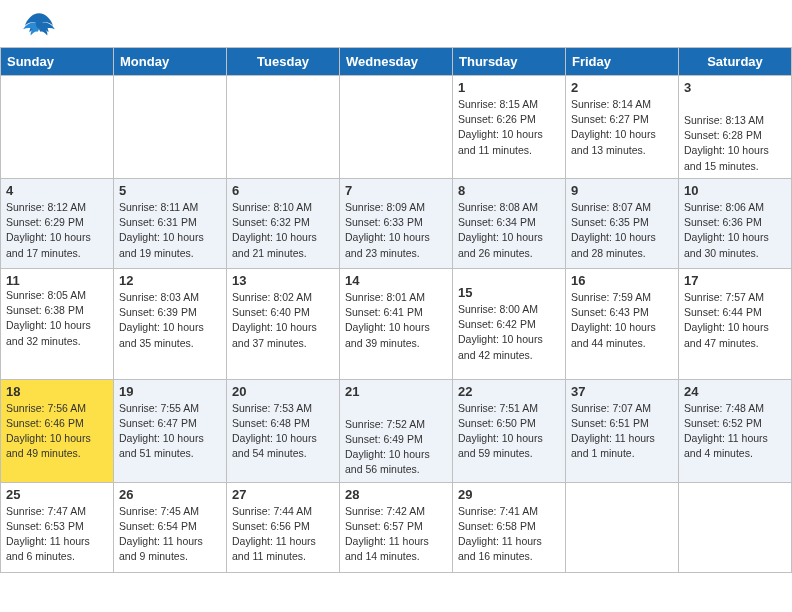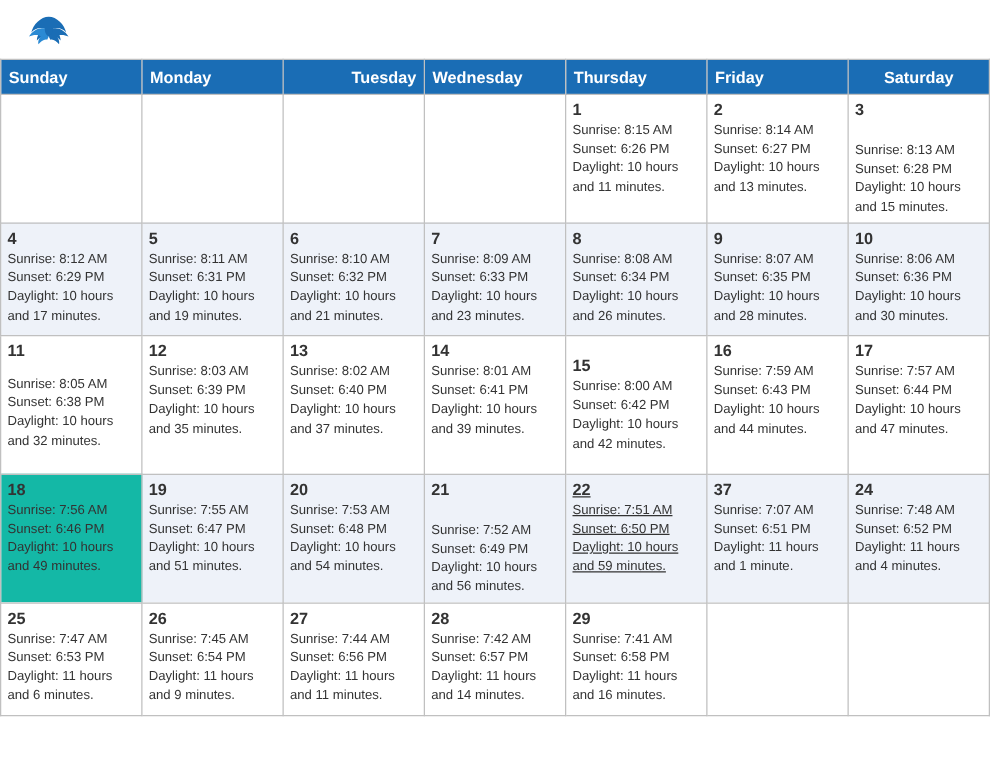--- a/index.html
+++ b/index.html
@@ -39,21 +39,21 @@
       <div style="font-size:38px; font-weight:normal; color:#333;"></div>
       <div style="font-size:15px; color:#555;"></div>
     </div>
   </div>
 
   <table style="width:100%; border-collapse:collapse; margin:0;">
     <thead>
       <tr id="header-row">
           <th style="background: rgb(26, 109, 181); color: rgb(255, 255, 255); font-size: 13px; font-weight: bold; padding: 6px; border: 1px solid rgb(192, 192, 192); text-align: left;">Sunday</th>
           <th style="background: rgb(26, 109, 181); color: rgb(255, 255, 255); font-size: 13px; font-weight: bold; padding: 6px; border: 1px solid rgb(192, 192, 192); text-align: left;">Monday</th>
-          <th style="background: rgb(26, 109, 181); color: rgb(255, 255, 255); font-size: 13px; font-weight: bold; padding: 6px; border: 1px solid rgb(192, 192, 192); text-align: right;">Tuesday</th>
+          <th style="background: rgb(26, 109, 181); color: rgb(255, 255, 255); font-size: 13px; font-weight: bold; padding: 6px; border: 1px solid rgb(192, 192, 192); text-align: center;">Tuesday</th>
           <th style="background: rgb(26, 109, 181); color: rgb(255, 255, 255); font-size: 13px; font-weight: bold; padding: 6px; border: 1px solid rgb(192, 192, 192); text-align: left;">Wednesday</th>
           <th style="background: rgb(26, 109, 181); color: rgb(255, 255, 255); font-size: 13px; font-weight: bold; padding: 6px; border: 1px solid rgb(192, 192, 192); text-align: left;">Thursday</th>
           <th style="background: rgb(26, 109, 181); color: rgb(255, 255, 255); font-size: 13px; font-weight: bold; padding: 6px; border: 1px solid rgb(192, 192, 192); text-align: left;">Friday</th>
           <th style="background: rgb(26, 109, 181); color: rgb(255, 255, 255); font-size: 13px; font-weight: bold; padding: 6px; border: 1px solid rgb(192, 192, 192); text-align: center; margin-top: 20px;">Saturday</th>
         </tr>
     </thead>
     <tbody id="calendar-body">
     <tr>
           <td style="border: 1px solid rgb(192, 192, 192); vertical-align: top; padding: 4px 5px; font-size: 10.5px; color: rgb(51, 51, 51); width: 14.2857%; height: 90px; background: rgb(255, 255, 255);"></td>
           <td style="border: 1px solid rgb(192, 192, 192); vertical-align: top; padding: 4px 5px; font-size: 10.5px; color: rgb(51, 51, 51); width: 14.2857%; height: 90px; background: rgb(255, 255, 255);"></td>
@@ -127,21 +127,21 @@
           <td style="border: 1px solid rgb(192, 192, 192); vertical-align: top; padding: 4px 5px; font-size: 10.5px; color: rgb(51, 51, 51); width: 14.2857%; height: 90px; background: rgb(238, 242, 249);">
             <span style="font-size: 13px; font-weight: bold; display: block; margin-bottom: 2px;">10</span>
             <div style="font-size: 10.5px; line-height: 1.45; color: rgb(51, 51, 51); white-space: pre-line;">Sunrise: 8:06 AM
 Sunset: 6:36 PM
 Daylight: 10 hours
 and 30 minutes.</div>
           </td>
         </tr>
         <tr>
           <td style="border: 1px solid rgb(192, 192, 192); vertical-align: top; padding: 4px 5px; font-size: 10.5px; color: rgb(51, 51, 51); width: 14.2857%; height: 90px; background: rgb(255, 255, 255);">
-            <span style="font-size: 13px; font-weight: bold; display: block; margin-bottom: 12px;">11</span>
+            <span style="font-size: 13px; font-weight: bold; display: block; margin-bottom: 0;">11</span>
             <div style="font-size: 10.5px; line-height: 1.45; color: rgb(51, 51, 51); white-space: pre-line;">Sunrise: 8:05 AM
 Sunset: 6:38 PM
 Daylight: 10 hours
 and 32 minutes.</div>
           </td>
           <td style="border: 1px solid rgb(192, 192, 192); vertical-align: top; padding: 4px 5px; font-size: 10.5px; color: rgb(51, 51, 51); width: 14.2857%; height: 90px; background: rgb(255, 255, 255);">
             <span style="font-size: 13px; font-weight: bold; display: block; margin-bottom: 2px;">12</span>
             <div style="font-size: 10.5px; line-height: 1.45; color: rgb(51, 51, 51); white-space: pre-line;">Sunrise: 8:03 AM
 Sunset: 6:39 PM
 Daylight: 10 hours
@@ -177,21 +177,21 @@
           </td>
           <td style="border: 1px solid rgb(192, 192, 192); vertical-align: top; padding: 4px 5px; font-size: 10.5px; color: rgb(51, 51, 51); width: 14.2857%; height: 90px; background: rgb(255, 255, 255);">
             <span style="font-size: 13px; font-weight: bold; display: block; margin-bottom: 2px;">17</span>
             <div style="font-size: 10.5px; line-height: 1.45; color: rgb(51, 51, 51); white-space: pre-line;">Sunrise: 7:57 AM
 Sunset: 6:44 PM
 Daylight: 10 hours
 and 47 minutes.</div>
           </td>
         </tr>
         <tr>
-          <td style="border: 1px solid rgb(192, 192, 192); vertical-align: top; padding: 4px 5px; font-size: 10.5px; color: rgb(51, 51, 51); width: 14.2857%; height: 90px; background: #14b8a6;">
+          <td style="border: 1px solid rgb(192, 192, 192); vertical-align: top; padding: 4px 5px; font-size: 10.5px; color: rgb(51, 51, 51); width: 14.2857%; height: 90px; background: #fde047;">
             <span style="font-size: 13px; font-weight: bold; display: block; margin-bottom: 2px;">18</span>
             <div style="font-size: 10.5px; line-height: 1.45; color: rgb(51, 51, 51); white-space: pre-line;">Sunrise: 7:56 AM
 Sunset: 6:46 PM
 Daylight: 10 hours
 and 49 minutes.</div>
           </td>
           <td style="border: 1px solid rgb(192, 192, 192); vertical-align: top; padding: 4px 5px; font-size: 10.5px; color: rgb(51, 51, 51); width: 14.2857%; height: 90px; background: rgb(238, 242, 249);">
             <span style="font-size: 13px; font-weight: bold; display: block; margin-bottom: 2px;">19</span>
             <div style="font-size: 10.5px; line-height: 1.45; color: rgb(51, 51, 51); white-space: pre-line;">Sunrise: 7:55 AM
 Sunset: 6:47 PM
@@ -205,21 +205,21 @@
 Daylight: 10 hours
 and 54 minutes.</div>
           </td>
           <td style="border: 1px solid rgb(192, 192, 192); vertical-align: top; padding: 4px 5px; font-size: 10.5px; color: rgb(51, 51, 51); width: 14.2857%; height: 90px; background: rgb(238, 242, 249);">
             <span style="font-size: 13px; font-weight: bold; display: block; margin-bottom: 18px;">21</span>
             <div style="font-size: 10.5px; line-height: 1.45; color: rgb(51, 51, 51); white-space: pre-line;">Sunrise: 7:52 AM
 Sunset: 6:49 PM
 Daylight: 10 hours
 and 56 minutes.</div>
           </td>
-          <td style="border: 1px solid rgb(192, 192, 192); vertical-align: top; padding: 4px 5px; font-size: 10.5px; color: rgb(51, 51, 51); width: 14.2857%; height: 90px; background: rgb(238, 242, 249); text-decoration: underline;">
+          <td style="border: 1px solid rgb(192, 192, 192); vertical-align: top; padding: 4px 5px; font-size: 10.5px; color: rgb(51, 51, 51); width: 14.2857%; height: 90px; background: rgb(238, 242, 249);">
             <span style="font-size: 13px; font-weight: bold; display: block; margin-bottom: 2px;">22</span>
             <div style="font-size: 10.5px; line-height: 1.45; color: rgb(51, 51, 51); white-space: pre-line;">Sunrise: 7:51 AM
 Sunset: 6:50 PM
 Daylight: 10 hours
 and 59 minutes.</div>
           </td>
           <td style="border: 1px solid rgb(192, 192, 192); vertical-align: top; padding: 4px 5px; font-size: 10.5px; color: rgb(51, 51, 51); width: 14.2857%; height: 90px; background: rgb(238, 242, 249);">
             <span style="font-size: 13px; font-weight: bold; display: block; margin-bottom: 2px;">37</span>
             <div style="font-size: 10.5px; line-height: 1.45; color: rgb(51, 51, 51); white-space: pre-line;">Sunrise: 7:07 AM
 Sunset: 6:51 PM

